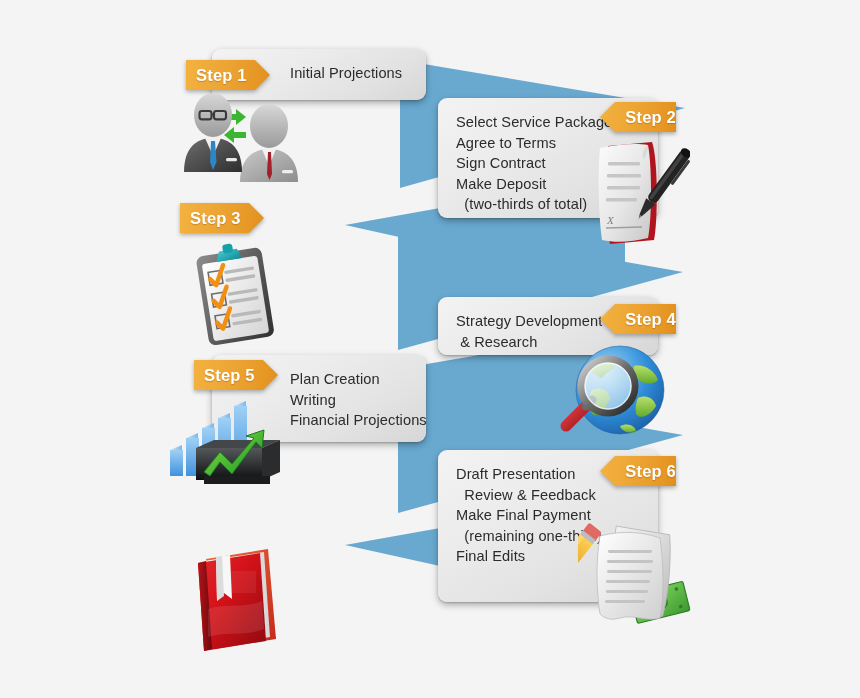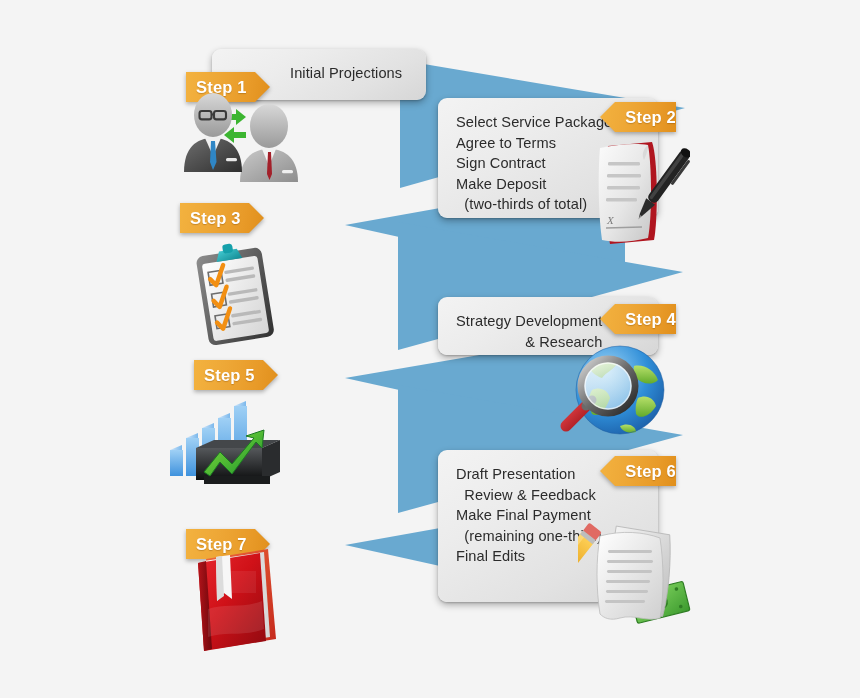--- a/index.html
+++ b/index.html
@@ -116,21 +116,21 @@
   </div>
   <div class="wedge" style="left:335px; top:495px;">
     <svg width="290" height="115" viewBox="0 0 290 115">
         <polygon points="290,0 10,50 290,112" fill="#69a9d0"></polygon>
       </svg>
   </div>
 
   <div class="panel" style="left:212px; top:49px; width:214px; height:51px;">
     <div class="panel-text left">Initial Projections</div>
   </div>
-  <div class="tag point-right" style="left:186px; top:72px; width:84px;">
+  <div class="tag point-right" style="left:186px; top:60px; width:84px;">
     <div class="tag-body">
       <span class="tag-label">Step 1</span>
     </div>
   </div>
 
   <div class="panel" style="left:438px; top:98px; width:220px; height:120px;">
     <div class="panel-text right">Select Service Package
 Agree to Terms
 Sign Contract
 Make Deposit
@@ -141,54 +141,54 @@
       <span class="tag-label">Step 2</span>
     </div>
   </div>
 
   <div class="tag point-right" style="left:180px; top:203px; width:84px;">
     <div class="tag-body">
       <span class="tag-label">Step 3</span>
     </div>
   </div>
 
-  <div class="panel" style="left:438px; top:297px; width:220px; height:58px;text-align:right;">
+  <div class="panel" style="left:438px; top:297px; width:220px; height:58px;">
     <div class="panel-text right">Strategy Development
  &amp; Research</div>
   </div>
   <div class="tag point-left" style="left:600px; top:304px; width:76px;">
     <div class="tag-body">
       <span class="tag-label">Step 4</span>
     </div>
   </div>
 
+  <div class="panel" style="left:212px; top:355px; width:214px; height:87px;">
+    <div class="panel-text left">Plan Creation
+Writing
+Financial Projections</div>
+  </div>
   <div class="tag point-right" style="left:186px; top:360px; width:84px;padding-left:8px;">
     <div class="tag-body">
       <span class="tag-label">Step 5</span>
     </div>
   </div>
 
   <div class="panel" style="left:438px; top:450px; width:220px; height:152px;">
     <div class="panel-text right">Draft Presentation
   Review &amp; Feedback
 Make Final Payment
   (remaining one-third)
 Final Edits</div>
   </div>
   <div class="tag point-left" style="left:600px; top:456px; width:76px;">
     <div class="tag-body">
       <span class="tag-label">Step 6</span>
     </div>
   </div>
 
-  <div class="tag point-right" style="left:186px; top:529px; width:84px;">
-    <div class="tag-body">
-      <span class="tag-label">Step 7</span>
-    </div>
-  </div>
 
   <div class="art" style="left:180px; top:92px;">
     <svg width="140" height="92" viewBox="0 0 140 92">
       <defs>
         <linearGradient id="headG" x1="0" y1="0" x2="0" y2="1">
           <stop offset="0" stop-color="#d8d8d8"></stop>
             <stop offset="1" stop-color="#9a9a9a"></stop>
         </linearGradient>
         <linearGradient id="suitDark" x1="0" y1="0" x2="1" y2="1">
           <stop offset="0" stop-color="#6e6e6e"></stop>

